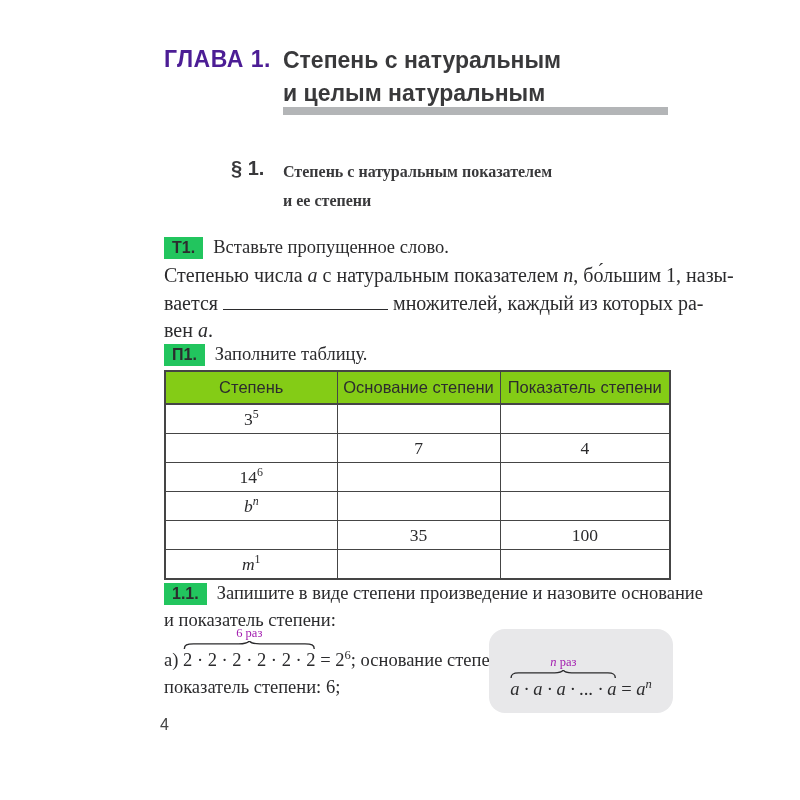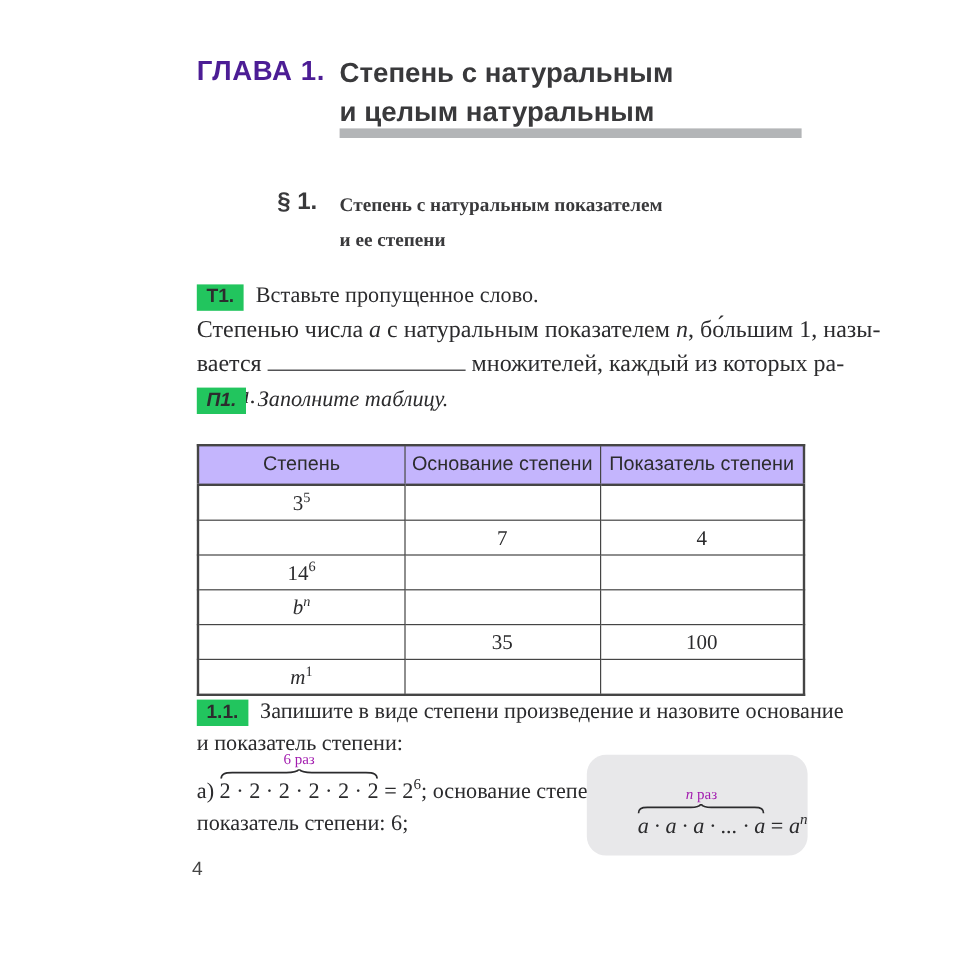--- a/index.html
+++ b/index.html
@@ -29,37 +29,37 @@
 
   
   .para{left:164px;top:262px;width:505px;font-size:20px;line-height:27.5px;}
   .para .fill{text-align:justify;text-align-last:justify;white-space:nowrap;}
   .blank{display:inline-block;width:165px;border-bottom:1.5px solid #2b2b2d;}
 
   
   .p1-table{border-collapse:collapse;width:505px;table-layout:fixed;}
   .p1-table th,.p1-table td{border:1.2px solid #454545;text-align:center;vertical-align:middle;}
   .p1-table{border:2px solid #454545;}
-  .p1-table th{background:#c4b5fd;font-family:"Liberation Sans",sans-serif;font-weight:normal;
+  .p1-table th{background:#84cc16;font-family:"Liberation Sans",sans-serif;font-weight:normal;
                font-size:16.5px;color:#2c2c2e;height:29px;border-bottom:2px solid #454545;}
   .p1-table td{font-size:17.5px;height:26px;}
   sup{font-size:68%;line-height:0;}
 
   
   .braced{position:relative;display:inline-block;}
   .brace-label{position:absolute;bottom:calc(100% + 9px);left:50%;transform:translateX(-50%);
                font-size:12.5px;white-space:nowrap;color:#a21caf;}
   .brace-svg{position:absolute;bottom:calc(100% + 1px);left:0;width:100%;height:8px;display:block;}
 
   
   .item-line{font-size:18.5px;white-space:nowrap;}
 
   
   .formula-box{left:489px;top:629px;width:184px;height:84px;background:#e8e8ea;border-radius:16px;
-               display:flex;align-items:flex-end;justify-content:flex-end;padding-bottom:13px;box-sizing:border-box;}
+               display:flex;align-items:flex-end;justify-content:center;padding-bottom:13px;box-sizing:border-box;}
   .formula{font-size:18.5px;white-space:nowrap;}
 
   .page-number{left:160px;top:716px;font-family:"Liberation Sans",sans-serif;
                font-size:16px;color:#454545;}
 </style>
 </head>
 <body>
 
 <div class="page">
 
@@ -79,21 +79,21 @@
   <div class="abs task-line" style="left:164px;top:237px;">
     <span class="badge">Т1.</span><span>Вставьте пропущенное слово.</span>
   </div>
 
   <div class="abs para">
     <div class="fill"><span>Степенью числа </span><i class="it">a</i><span> с натуральным показателем </span><i class="it">n</i><span>, бо́льшим 1, назы-</span></div>
     <div class="fill"><span>вается </span><span class="blank"></span><span> множителей, каждый из которых ра-</span></div>
     <div><span>вен </span><i class="it">a</i><span>.</span></div>
   </div>
 
-  <div class="abs task-line" style="left:164px;top:323px;font-style:italic;">
+  <div class="abs task-line" style="left:164px;top:344px;">
     <span class="badge">П1.</span><span>Заполните таблицу.</span>
   </div>
 
   <table class="abs p1-table" style="left:164px;top:370px;">
     <colgroup>
         <col style="width:172px">
         <col style="width:163px">
         <col style="width:170px">
       </colgroup>
     <thead>

